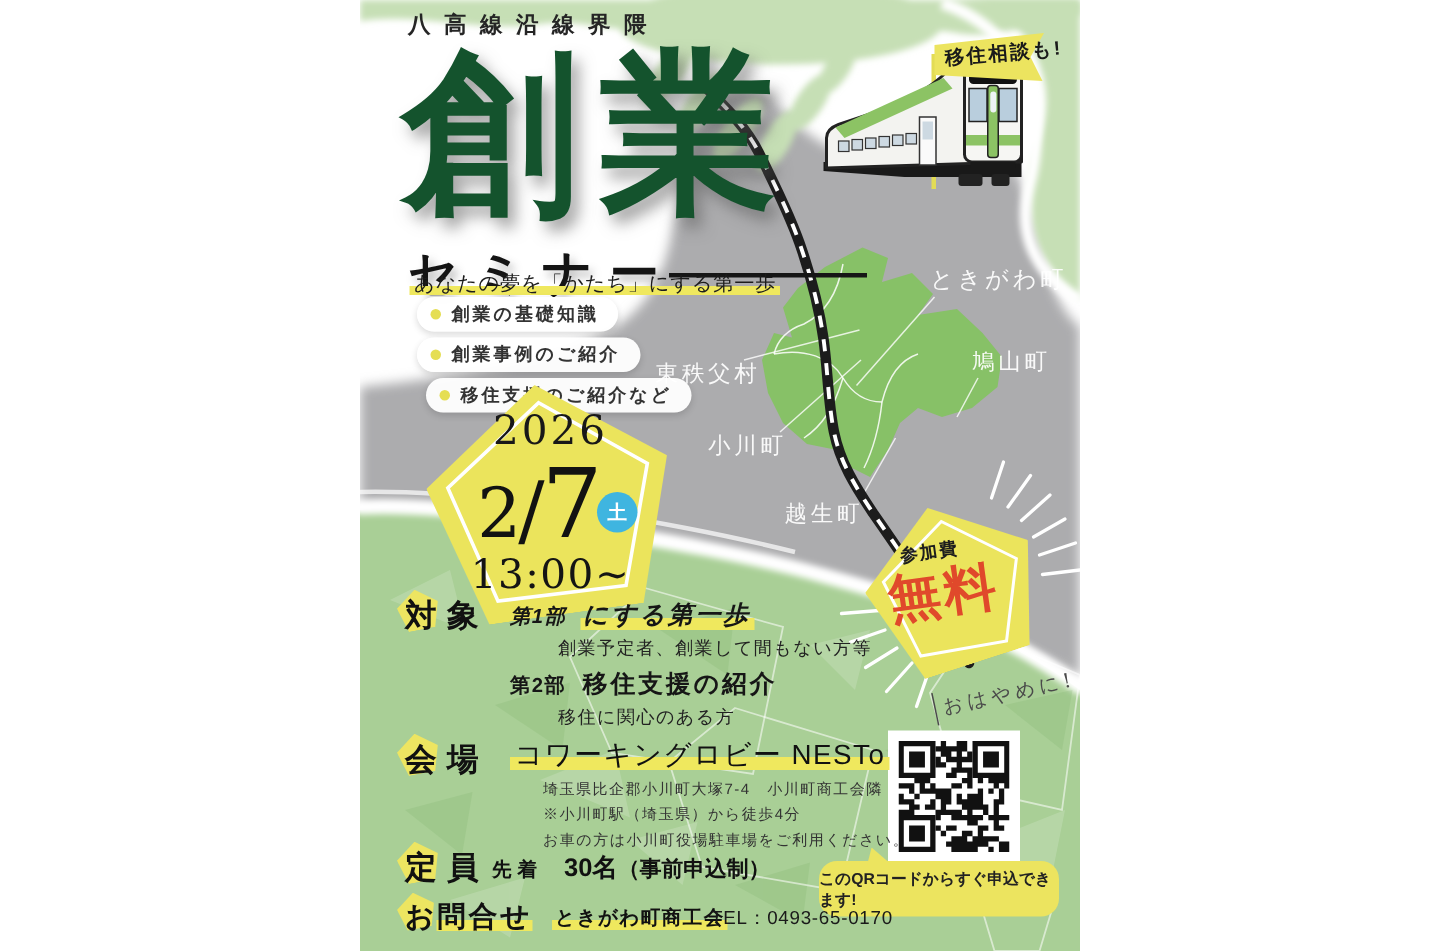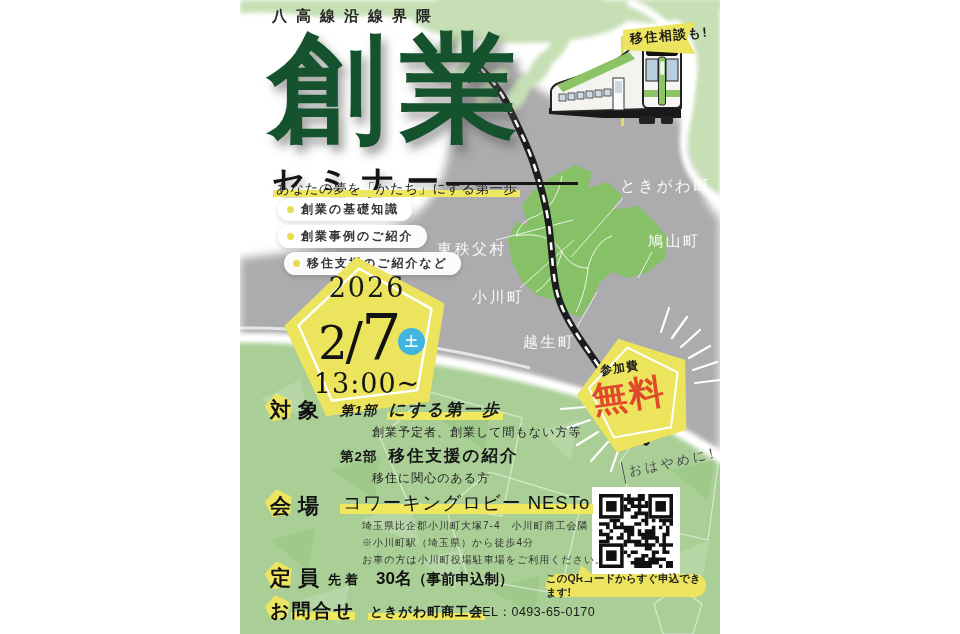--- a/index.html
+++ b/index.html
@@ -41,21 +41,21 @@
   .fee-badge{left:338px;top:336px;width:114px;height:108px;}
   .fee-badge .pent-fill{transform:rotate(-18deg);}
   .fee-label{left:22px;top:24px;font-size:12px;font-weight:bold;color:#1d1d1d;transform:rotate(-8deg);letter-spacing:1px;}
   .fee-value{left:14px;top:36px;font-size:35px;font-weight:bold;color:#e0492b;transform:rotate(-8deg);letter-spacing:2px;}
   
   .town{color:rgba(255,255,255,.92);letter-spacing:2.5px;font-weight:500;}
   
   .qr-note{left:382px;top:452px;font-size:13px;color:#4a4a4a;letter-spacing:3px;transform:rotate(-12deg);
            font-family:"DejaVu Serif","Liberation Serif",serif;border-left:1.5px solid #4a4a4a;padding:2px 0 2px 5px;}
   .qr-box{left:352px;top:487px;width:88px;height:88px;background:#fff;}
-  .bubble{left:306px;top:574px;width:160px;height:23px;background:#ece45f;border-radius:12px;
+  .bubble{left:306px;top:574px;width:160px;height:37px;background:#ece45f;border-radius:12px;
           display:flex;align-items:center;justify-content:center;}
   .bubble .txt{font-size:10.5px;font-weight:bold;color:#222;}
   .bubble .tail{position:absolute;left:32px;top:-9px;width:17px;height:12px;background:#ece45f;
                 clip-path:polygon(18% 0,100% 100%,0 100%);}
   
   .sec-label{font-weight:bold;color:#111;}
   .pent-char{position:relative;display:inline-block;}
   .pent-char::before{content:"";position:absolute;left:-5px;top:-3px;width:1.32em;height:1.28em;background:#ede561;
                      clip-path:polygon(50% 0,100% 38%,82% 100%,18% 100%,0 38%);transform:rotate(-11deg);z-index:-1;}
   .l-target{left:30px;top:396px;font-size:21px;letter-spacing:7px;}

